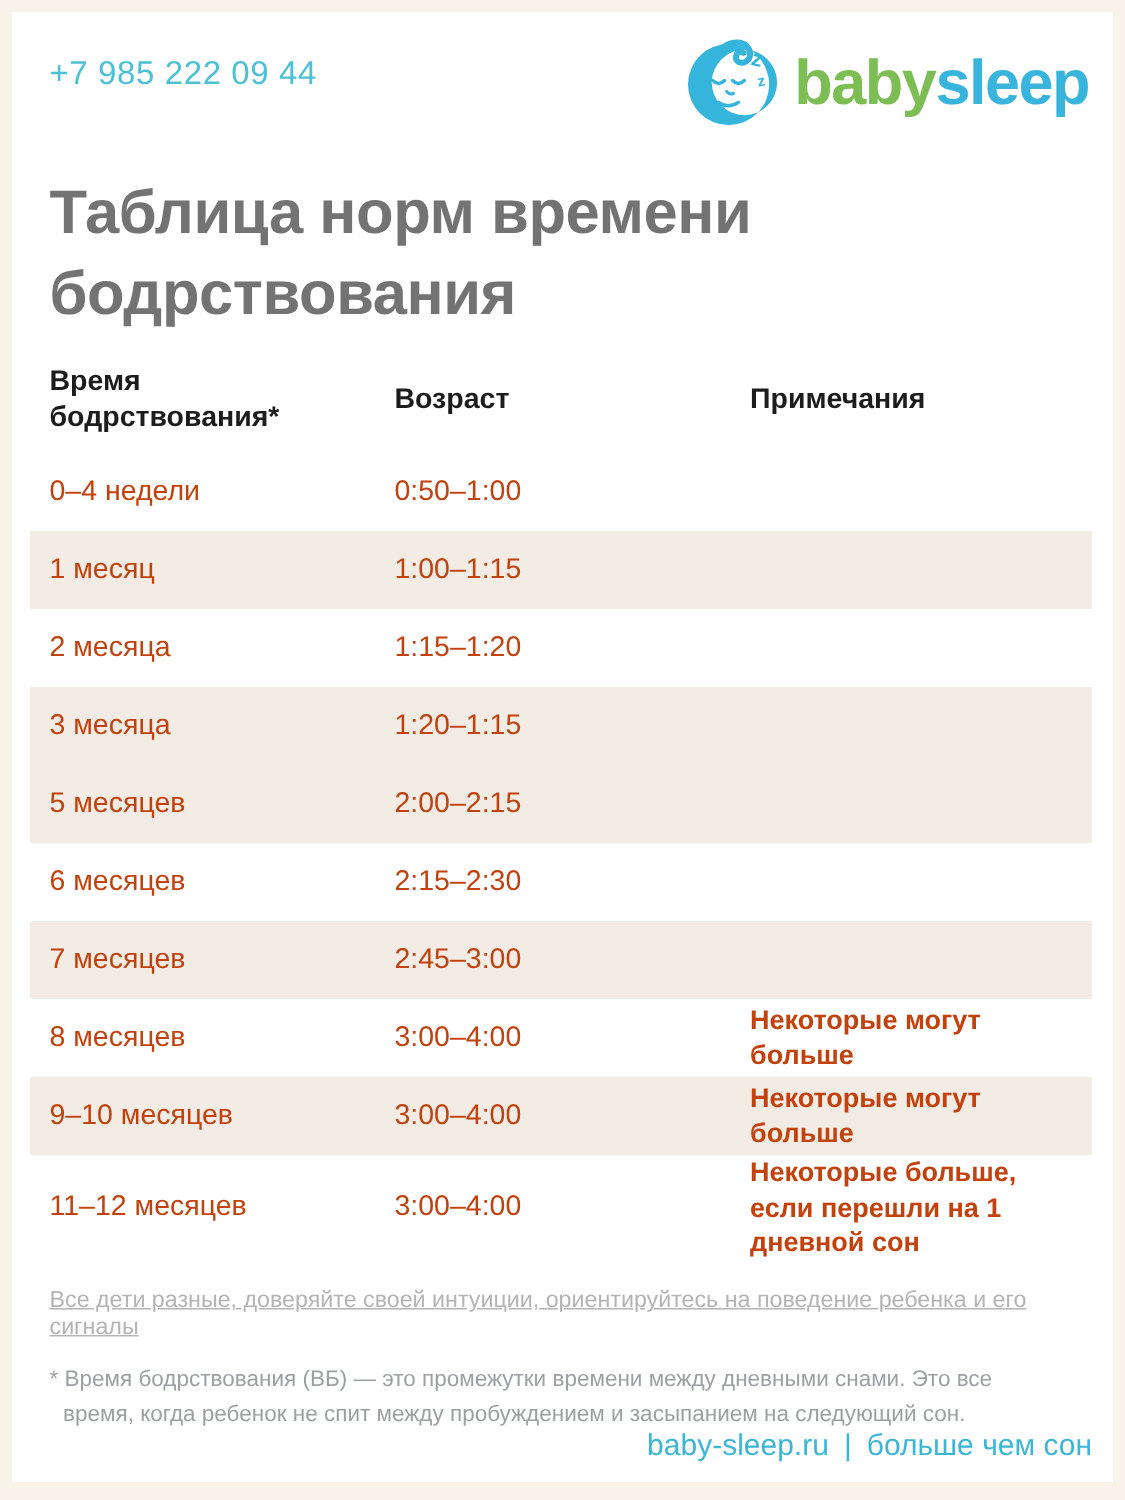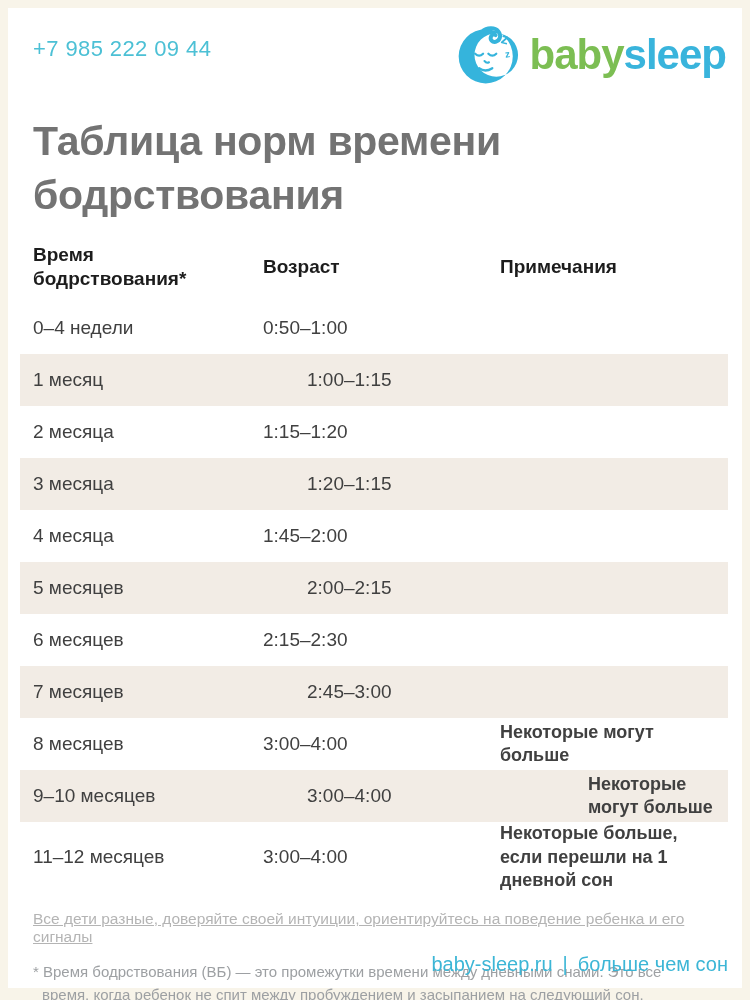--- a/index.html
+++ b/index.html
@@ -40,22 +40,22 @@
   
   .table { margin:14px 14px 0 12px; }
   .trow {
     display:grid;
     grid-template-columns:230px 237px 1fr;
     align-items:center;
     min-height:52px;
     padding:0 8px 0 13px;
   }
   .trow.head { min-height:62px; margin-bottom:4px; }
-  .trow.shaded { background:#f2ece5;gap:44px; }
-  .cell { font-size:19px; color:#404040; line-height:1.3; }
+  .trow.shaded { background:#f2ece5; }
+  .cell { font-size:19px; color:#c2410c; line-height:1.3; }
   .head .cell { font-weight:700; color:#1c1c1c; line-height:1.25; }
   .wt-head { max-width:165px; }
   .cell.note { font-size:18px; padding-right:4px;font-weight:bold; }
   
   .advice {
     margin:18px 25px 0 25px;
     font-size:15.5px; color:#b4b4b4;text-decoration:underline;
   }
   .footnote {
     margin:15px 25px 0 25px;
@@ -123,25 +123,20 @@
         <div class="trow">
     <div class="cell">2 месяца</div>
     <div class="cell">1:15–1:20</div>
     <div class="cell note"></div>
   </div>
         <div class="trow shaded">
     <div class="cell">3 месяца</div>
     <div class="cell">1:20–1:15</div>
     <div class="cell note"></div>
   </div>
-        <div class="trow">
-    <div class="cell">4 месяца</div>
-    <div class="cell">1:45–2:00</div>
-    <div class="cell note"></div>
-  </div>
         <div class="trow shaded">
     <div class="cell">5 месяцев</div>
     <div class="cell">2:00–2:15</div>
     <div class="cell note"></div>
   </div>
         <div class="trow">
     <div class="cell">6 месяцев</div>
     <div class="cell">2:15–2:30</div>
     <div class="cell note"></div>
   </div>

